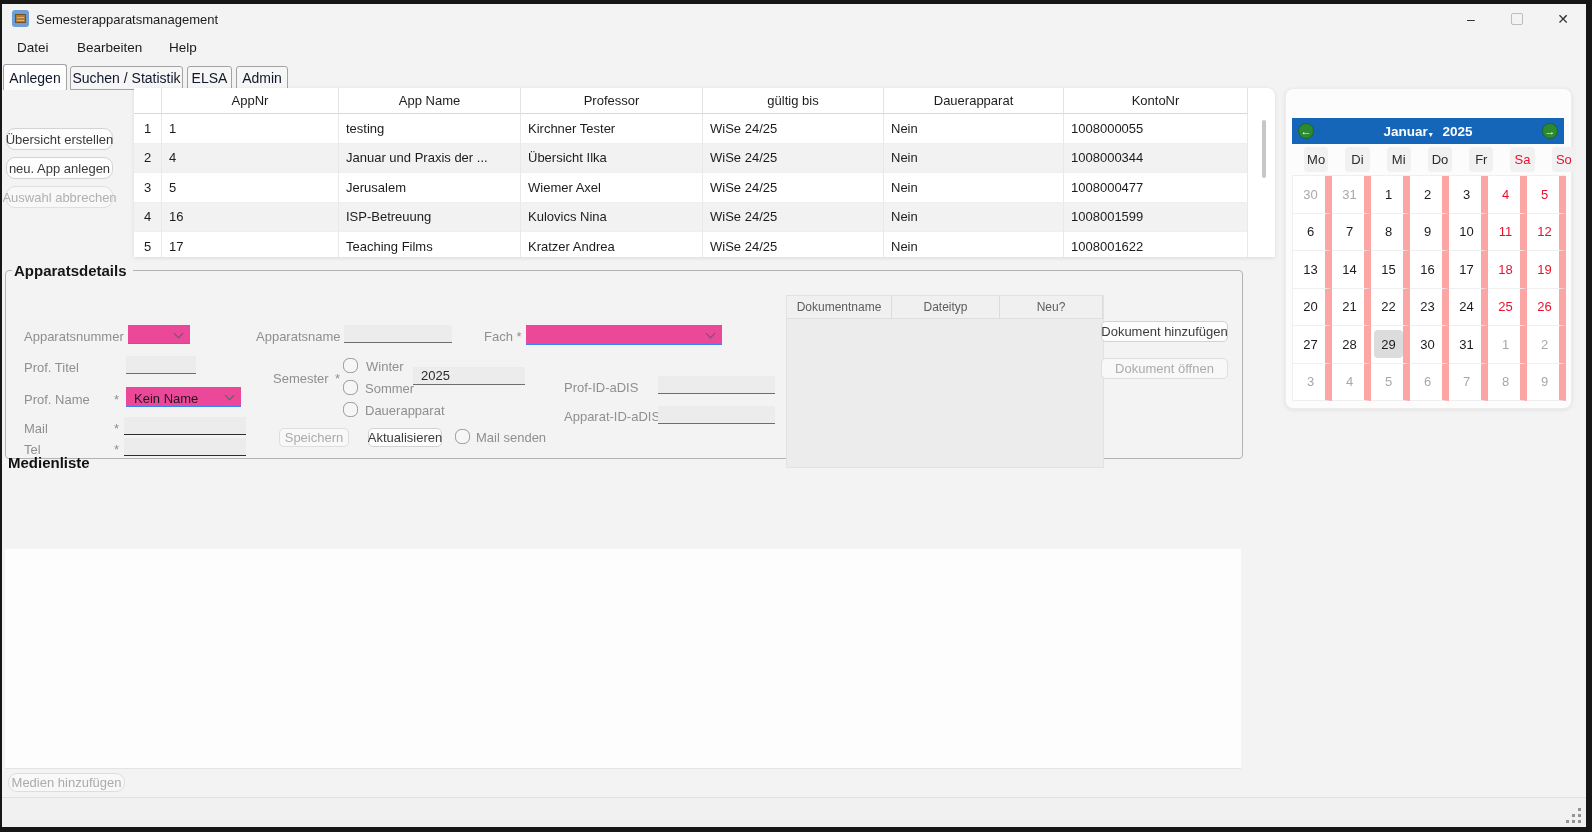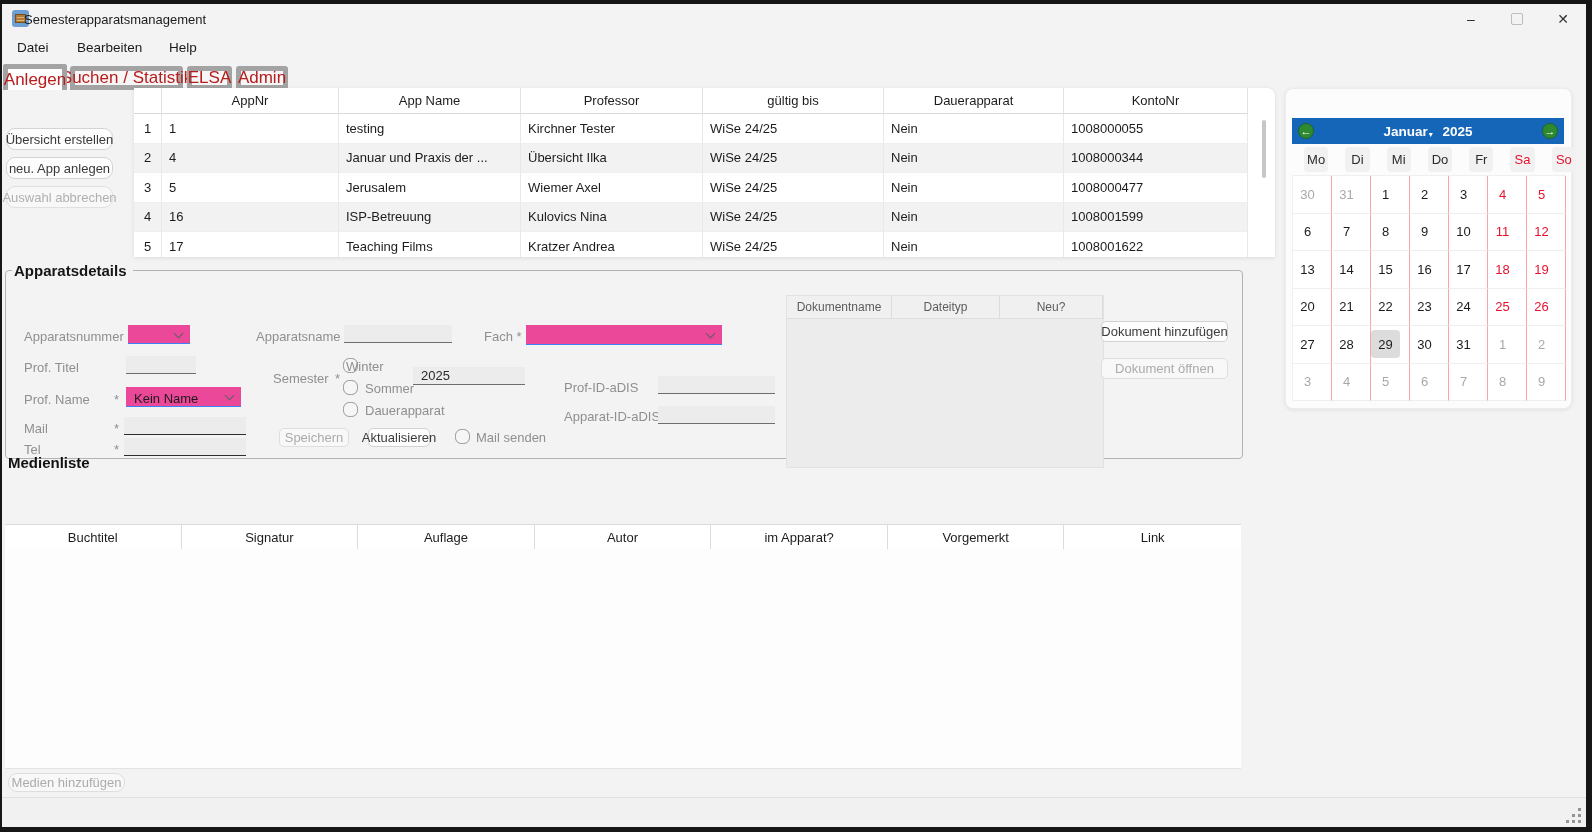--- a/index.html
+++ b/index.html
@@ -3,26 +3,26 @@
 <meta charset="utf-8">
 <style>
   html,body{margin:0;padding:0}
   body{width:1592px;height:832px;background:#161616;font-family:"Liberation Sans","DejaVu Sans",sans-serif;position:relative;overflow:hidden}
   .window{position:absolute;left:2px;top:4px;width:1584px;height:823px;background:#f3f3f3;overflow:hidden}
   
   .titlebar{position:absolute;left:0;top:0;width:100%;height:29px}
   .app-icon{position:absolute;left:10px;top:6px;width:17px;height:17px;background:#6d9fd4;border-radius:3px}
   .app-icon:before{content:"";position:absolute;left:3px;top:4px;width:11px;height:9px;background:#b07a38;border:1px solid #7a4f1e;box-sizing:border-box}
   .app-icon:after{content:"";position:absolute;left:5px;top:7px;width:7px;height:1px;background:#e0b070;box-shadow:0 3px #e0b070}
-  .win-title{position:absolute;left:22px;top:8px;font-size:13px;color:#1b1b1b;white-space:nowrap}
+  .win-title{position:absolute;left:34px;top:8px;font-size:13px;color:#1b1b1b;white-space:nowrap}
   .winbtn{position:absolute;top:0;width:46px;height:29px;display:flex;align-items:center;justify-content:center;font-size:14px;color:#333}
   .maxglyph{width:10px;height:10px;border:1px solid #bdbdbd;border-radius:2px}
   
   .menu-item{position:absolute;top:36px;font-size:13.5px;color:#1b1b1b;white-space:nowrap}
-  .tab{position:absolute;box-sizing:border-box;border:5px solid #a3a3a3;border-radius:3px 3px 0 0;background:#f6f6f6;font-size:17px;color:#b91c1c;display:flex;align-items:center;justify-content:center;white-space:nowrap}
+  .tab{position:absolute;box-sizing:border-box;border:1px solid #a3a3a3;border-radius:3px 3px 0 0;background:#f6f6f6;font-size:14px;color:#0f172a;display:flex;align-items:center;justify-content:center;white-space:nowrap}
   .tab.active{background:#fdfdfd;border-bottom:none;z-index:3}
   
   .sbtn{position:absolute;left:4px;width:105px;height:20px;background:#fdfdfd;border:1px solid #d4d4d4;border-radius:9px;font-size:13px;color:#3a3a3a;display:flex;align-items:center;justify-content:center;white-space:nowrap}
   .sbtn.dis{color:#b0b0b0;border-color:#e0e0e0;background:#f8f8f8}
   
   .apps-panel{position:absolute;left:132px;top:84px;width:1141px;height:169px;background:#fff;border-radius:0 8px 0 0;box-shadow:0 1px 4px rgba(0,0,0,.10);overflow:hidden}
   .apps-grid{position:absolute;left:0;top:0;display:grid;grid-template-columns:28px 177px 182px 182px 181px 180px 184px;grid-template-rows:26px 29.5px 29.5px 29.5px 29.5px 29.5px}
   .at-h{display:flex;align-items:center;justify-content:center;font-size:13px;color:#1c1c1c;border-right:1px solid #e3e3e3;border-bottom:1px solid #d8d8d8;background:#fff}
   .at-c{display:flex;align-items:center;font-size:13px;color:#1c1c1c;border-right:1px solid #e8e8e8;border-bottom:1px solid #efefef;padding-left:7px;box-sizing:border-box;white-space:nowrap;overflow:hidden}
   .at-num{justify-content:center;padding-left:0}
@@ -56,21 +56,21 @@
   .grip{position:absolute;right:5px;bottom:5px;width:3px;height:3px;background:#949494;box-shadow:-6px 0 #949494,-12px 0 #949494,0 -6px #949494,-6px -6px #949494,0 -12px #949494}
   
   .cal-panel{position:absolute;left:1283px;top:84px;width:287px;height:321px;background:#fcfcfc;border:1px solid #ececec;border-radius:8px;box-shadow:0 1px 4px rgba(0,0,0,.08);box-sizing:border-box}
   .cal-head{position:absolute;left:6px;top:29px;width:272px;height:26px;background:#1565b8;display:flex;align-items:center;justify-content:center;color:#fff;font-weight:bold;font-size:13.5px}
   .cal-nav{position:absolute;top:5px;width:16px;height:16px;border-radius:50%;background:#2d8a30;border:1px solid #206623;box-sizing:border-box;color:#fff;font-size:11px;line-height:14px;text-align:center;font-weight:bold}
   .cal-caret{font-size:8px;margin:6px 2px 0 1px}
   .cal-dow{position:absolute;left:18px;top:58px;width:272px;display:grid;grid-template-columns:repeat(7,1fr);gap:17px}
   .cal-dow div{height:25px;background:#f1f1f1;border-radius:4px;display:flex;align-items:center;justify-content:center;font-size:13px;color:#2b2b2b}
   .cal-dow div.we{color:#e8112d}
   .cal-grid{position:absolute;left:6px;top:86px;width:273px;display:grid;grid-template-columns:repeat(7,1fr);border-top:1px solid #efefef;border-left:1px solid #efefef}
-  .cal-cell{height:36.5px;background:#fff;border-right:1px solid #fca5a5;border-bottom:1px solid #efefef;display:flex;align-items:center;justify-content:flex-start;font-size:13px;color:#1c1c1c}
+  .cal-cell{height:36.5px;background:#fff;border-right:7px solid #fca5a5;border-bottom:1px solid #efefef;display:flex;align-items:center;justify-content:flex-end;font-size:13px;color:#1c1c1c}
   .cal-cell span{display:flex;align-items:center;justify-content:center;width:29px;height:28px;border-radius:4px}
   .cal-cell.out{color:#a8a8a8}
   .cal-cell.we{color:#e8112d}
   .cal-cell.sel span{background:#dcdcdc}
 </style>
 </head>
 <body>
 
 <div class="window">
 
@@ -186,29 +186,29 @@
     <div class="star" style="left:108px;top:142px">*</div>
     <div class="inp dark" style="left:118px;top:138px;width:122px"></div>
 
     <div class="lbl" style="left:18px;top:163px">Tel</div>
     <div class="star" style="left:108px;top:163px">*</div>
     <div class="inp dark" style="left:118px;top:159px;width:122px"></div>
 
     <div class="lbl" style="left:267px;top:92px">Semester</div>
     <div class="star" style="left:329px;top:92px">*</div>
     <div class="radio" style="left:337px;top:79px"></div>
-    <div class="lbl" style="left:340px;top:80px">Winter</div>
+    <div class="lbl" style="left:360px;top:80px">Winter</div>
     <div class="radio" style="left:337px;top:101px"></div>
     <div class="lbl" style="left:359px;top:102px">Sommer</div>
     <div class="radio" style="left:337px;top:123px"></div>
     <div class="lbl" style="left:359px;top:124px">Dauerapparat</div>
     <div class="inp" style="left:407px;top:88px;width:112px">2025</div>
 
     <div class="btn dis" style="left:273px;top:149px;width:70px;height:19px">Speichern</div>
-    <div class="btn" style="left:362px;top:149px;width:62px;height:19px">Aktualisieren</div>
+    <div class="btn" style="left:362px;top:149px;width:74px;height:19px">Aktualisieren</div>
     <div class="radio" style="left:449px;top:150px"></div>
     <div class="lbl" style="left:470px;top:151px">Mail senden</div>
 
     <div class="lbl" style="left:558px;top:101px">Prof-ID-aDIS</div>
     <div class="inp" style="left:652px;top:97px;width:117px"></div>
     <div class="lbl" style="left:558px;top:130px">Apparat-ID-aDIS</div>
     <div class="inp" style="left:652px;top:127px;width:117px"></div>
 
     <div class="docs">
       <div class="docs-h">
@@ -216,29 +216,20 @@
         <div>Dateityp</div>
         <div>Neu?</div>
       </div>
     </div>
 
     <div class="btn" style="left:1095px;top:42px;width:127px;height:21px">Dokument hinzufügen</div>
     <div class="btn dis" style="left:1095px;top:79px;width:127px;height:21px">Dokument öffnen</div>
   </fieldset>
 
   <div class="ml-title">Medienliste</div>
-  <div class="ml-head">
-    <div>Buchtitel</div>
-    <div>Signatur</div>
-    <div>Auflage</div>
-    <div>Autor</div>
-    <div>im Apparat?</div>
-    <div>Vorgemerkt</div>
-    <div>Link</div>
-  </div>
   <div class="ml-body"></div>
   <div class="btn dis" style="left:6px;top:769px;width:117px;height:19px;border-radius:9px">Medien hinzufügen</div>
 
   <div class="statusbar">
     <div class="grip"></div>
   </div>
 
   <div class="cal-panel">
     <div class="cal-head">
       <span>Januar</span><span class="cal-caret">▾</span>&nbsp;&nbsp;<span>2025</span>

